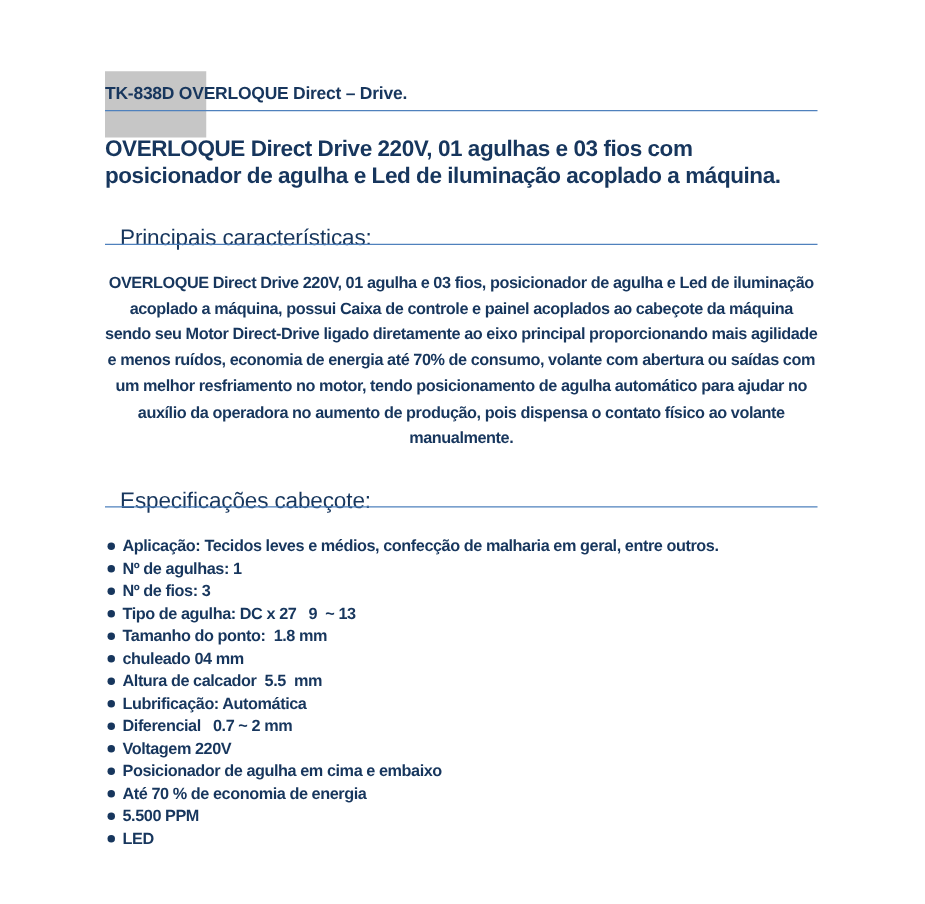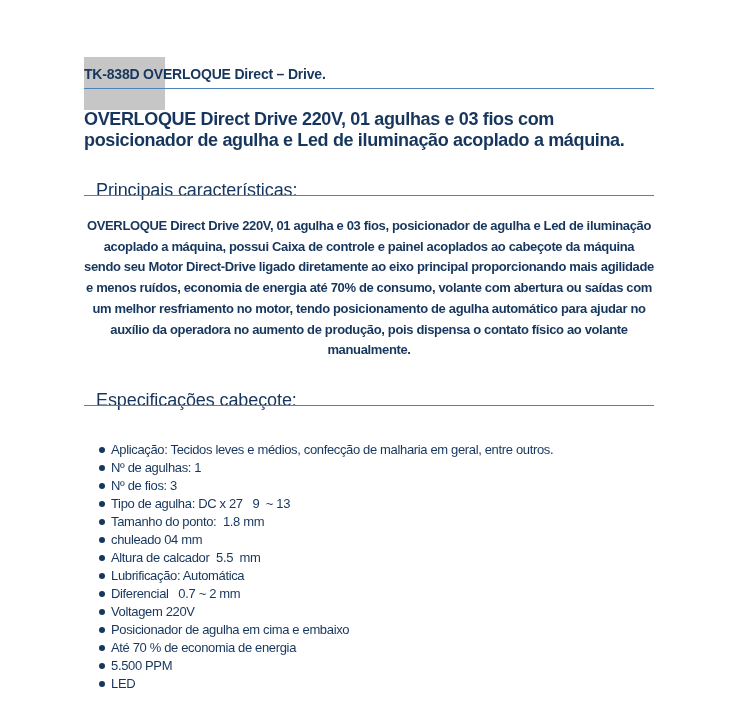--- a/index.html
+++ b/index.html
@@ -10,22 +10,22 @@
     .title-highlight { position: absolute; left: 0; top: 0; width: 81px; height: 53px; background: #c6c6c6; }
     .title { position: relative; margin: 0; font-size: 14px; font-weight: bold; color: #17365d;
              line-height: 28px; padding-top: 3px; letter-spacing: -0.2px; }
     .rule { position: absolute; left: 0; width: 570px; height: 1px; background: #4f81bd; }
     .intro { position: absolute; left: 0; top: 109px; width: 570px; font-size: 18px; font-weight: bold;
              line-height: 21px; color: #17365d; margin: 0; letter-spacing: -0.35px; }
     .section-heading { position: absolute; left: 0; margin: 12px; font-size: 18px; font-weight: normal;
                        color: #17365d; line-height: 24px; letter-spacing: -0.1px; }
     .para { position: absolute; left: 0; width: 570px; font-size: 13px; font-weight: bold; line-height: 20.7px;
             color: #17365d; margin: 0; letter-spacing: -0.35px; text-align: center; }
-    .spec-list { position: absolute; left: 0; top: 428px; list-style: none; margin: 13px; padding: 0;
-                 font-size: 13px; font-weight: normal; color: #17365d; letter-spacing: -0.35px; }
+    .spec-list { position: absolute; left: 0; top: 428px; list-style: none; margin: 0; padding: 0;
+                 font-size: 13px; font-weight: bold; color: #17365d; letter-spacing: -0.35px; }
     .spec-list li { height: 18px; line-height: 18px; white-space: pre; display: flex; align-items: center; }
     .bullet { display: inline-block; width: 6px; height: 6px; border-radius: 50%; background: #17365d; margin: 0 6px 0 2px; flex: none; }
   </style>
 </head>
 <body>
 
 <div class="page">
 
   <div class="title-wrap">
     <div class="title-highlight"></div>

